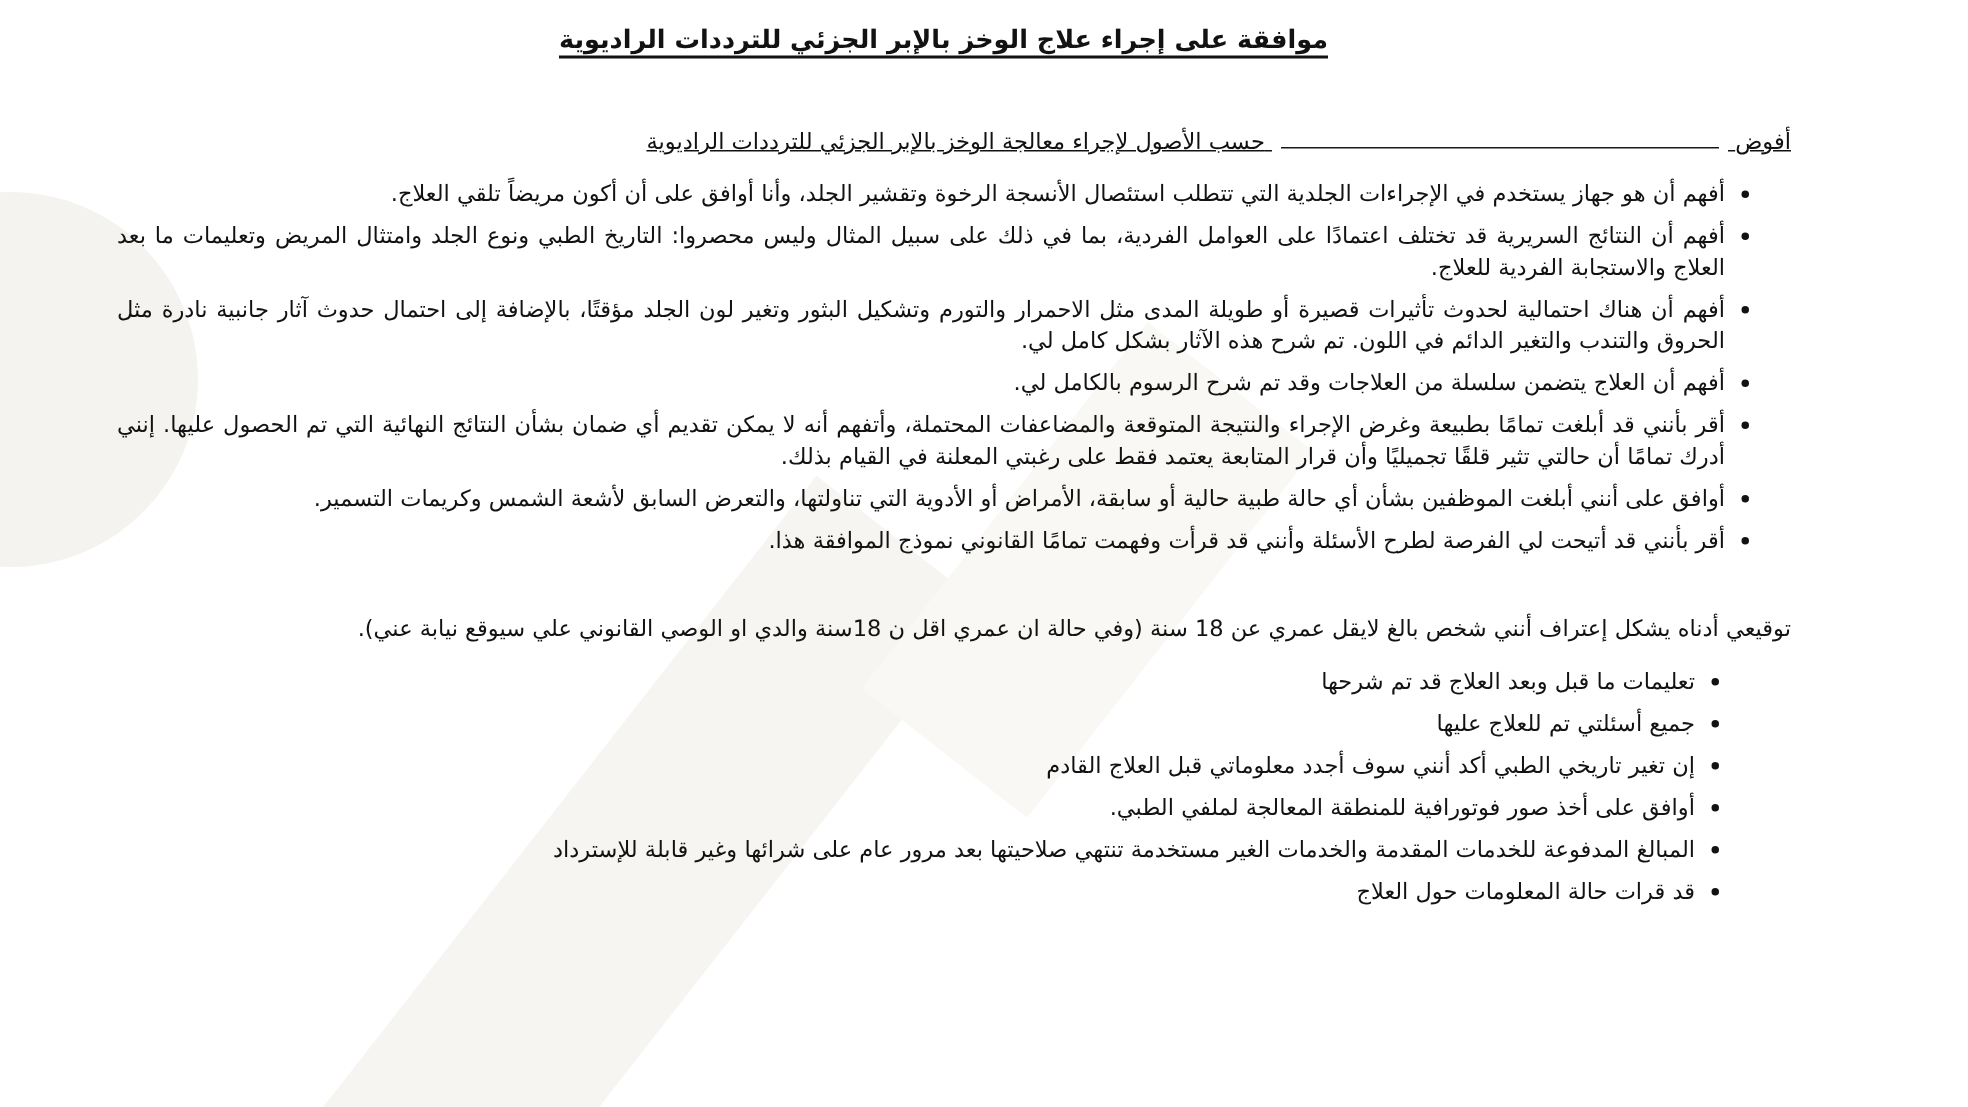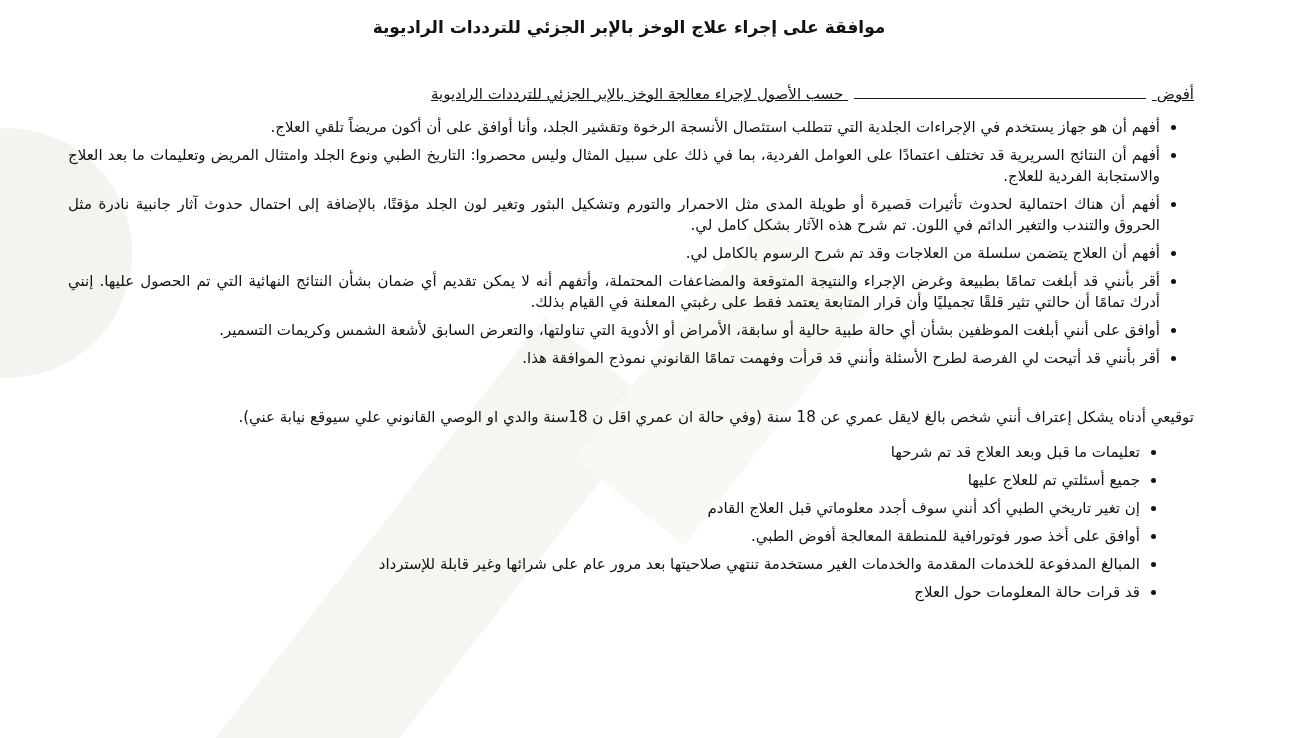--- a/index.html
+++ b/index.html
@@ -56,39 +56,40 @@
     line-height: 21px;
   }
   .doc-title {
     margin: 0 0 44px 0;
     text-align: center;
     font-size: 17px;
     font-weight: bold;
     line-height: 26px;
   }
   .doc-title .title-text {
+    text-decoration: underline;
     text-underline-offset: 5px;
     text-decoration-thickness: 2px;
     text-align: right;
   }
   .authorize-line {
     margin: 16px 0 12px 0;
     white-space: nowrap;
     text-decoration: underline;
   }
   .name-blank {
     display: inline-block;
     width: 292px;
     border-bottom: 1.2px solid #1a1a1a;
     height: 14px;
     margin: 0 6px;
     vertical-align: baseline;
   }
   ul.consent-list {
-    margin: 4px;
+    margin: 14px;
     padding: 0 30px 0 0;
     list-style: disc outside;
   }
   ul.consent-list.secondary {
     padding-right: 50px;
     margin-top: 14px;
   }
   ul.consent-list li {
     margin: 0 0 7px 0;
     text-align: justify;
@@ -131,20 +132,20 @@
       <li>أوافق على أنني أبلغت الموظفين بشأن أي حالة طبية حالية أو سابقة، الأمراض أو الأدوية التي تناولتها، والتعرض السابق لأشعة الشمس وكريمات التسمير.</li>
       <li>أقر بأنني قد أتيحت لي الفرصة لطرح الأسئلة وأنني قد قرأت وفهمت تمامًا القانوني نموذج الموافقة هذا.</li>
     </ul>
 
     <p class="signature-paragraph">توقيعي أدناه يشكل إعتراف أنني شخص بالغ لايقل عمري عن 18 سنة (وفي حالة ان عمري اقل ن 18سنة والدي او الوصي القانوني علي سيوقع نيابة عني).</p>
 
     <ul class="consent-list secondary">
       <li>تعليمات ما قبل وبعد العلاج قد تم شرحها</li>
       <li>جميع أسئلتي تم للعلاج عليها</li>
       <li>إن تغير تاريخي الطبي أكد أنني سوف أجدد معلوماتي قبل العلاج القادم</li>
-      <li>أوافق على أخذ صور فوتورافية للمنطقة المعالجة أفوض الطبي.</li>
+      <li>أوافق على أخذ صور فوتورافية للمنطقة المعالجة لملفي الطبي.</li>
       <li>المبالغ المدفوعة للخدمات المقدمة والخدمات الغير مستخدمة تنتهي صلاحيتها بعد مرور عام على شرائها وغير قابلة للإسترداد</li>
       <li>قد قرات حالة المعلومات حول العلاج</li>
     </ul>
 
 
   </div>
 </div>
 
 </body></html>

